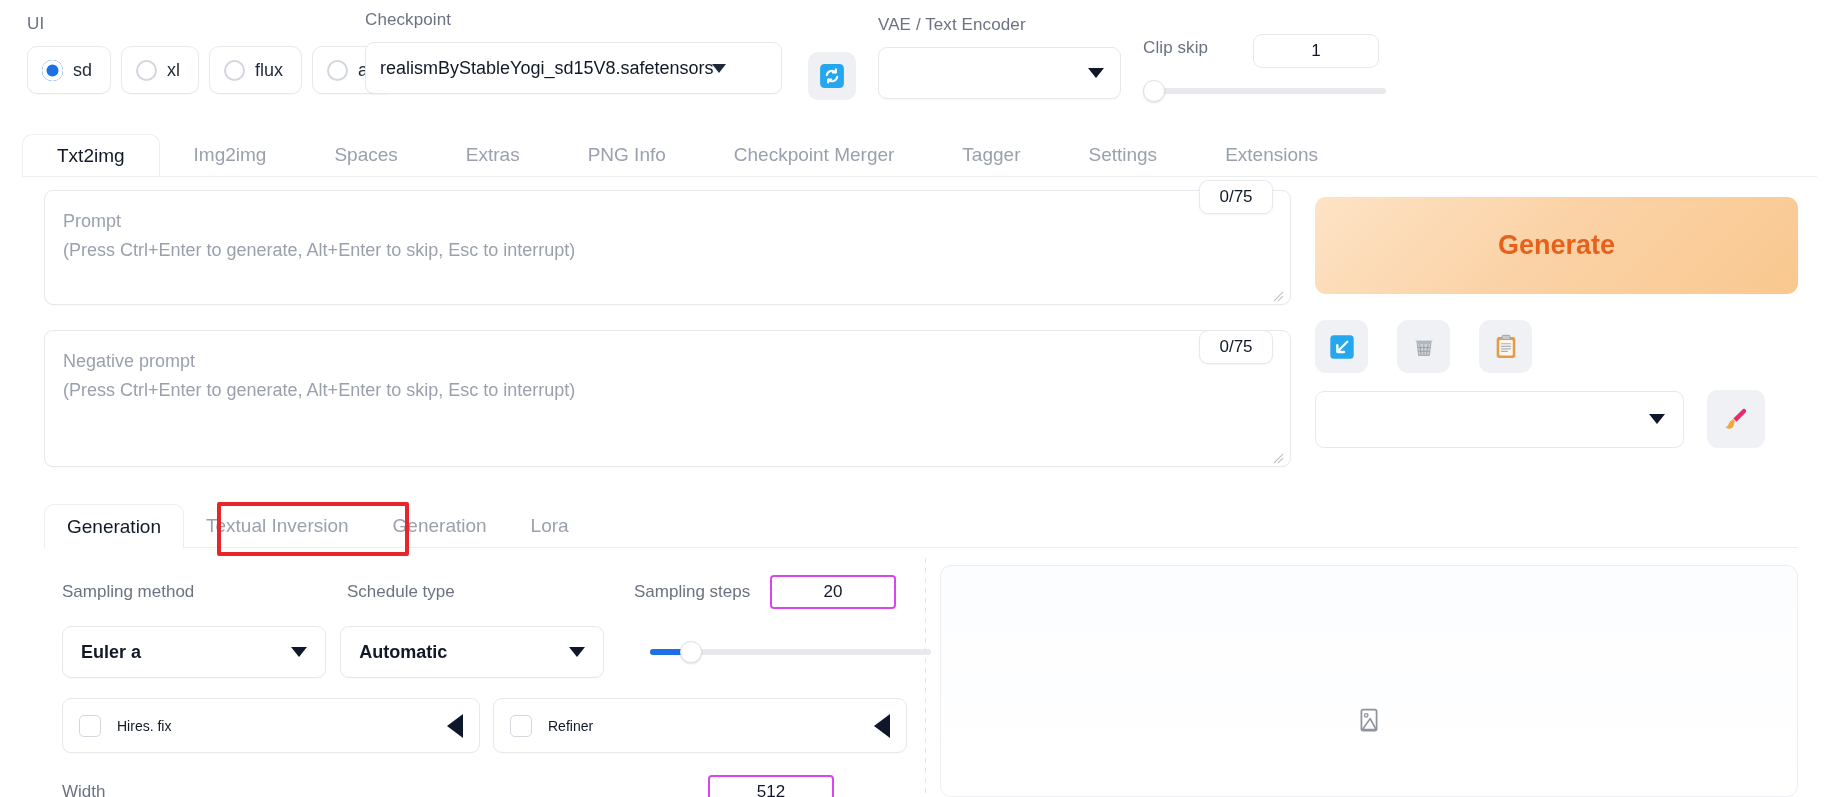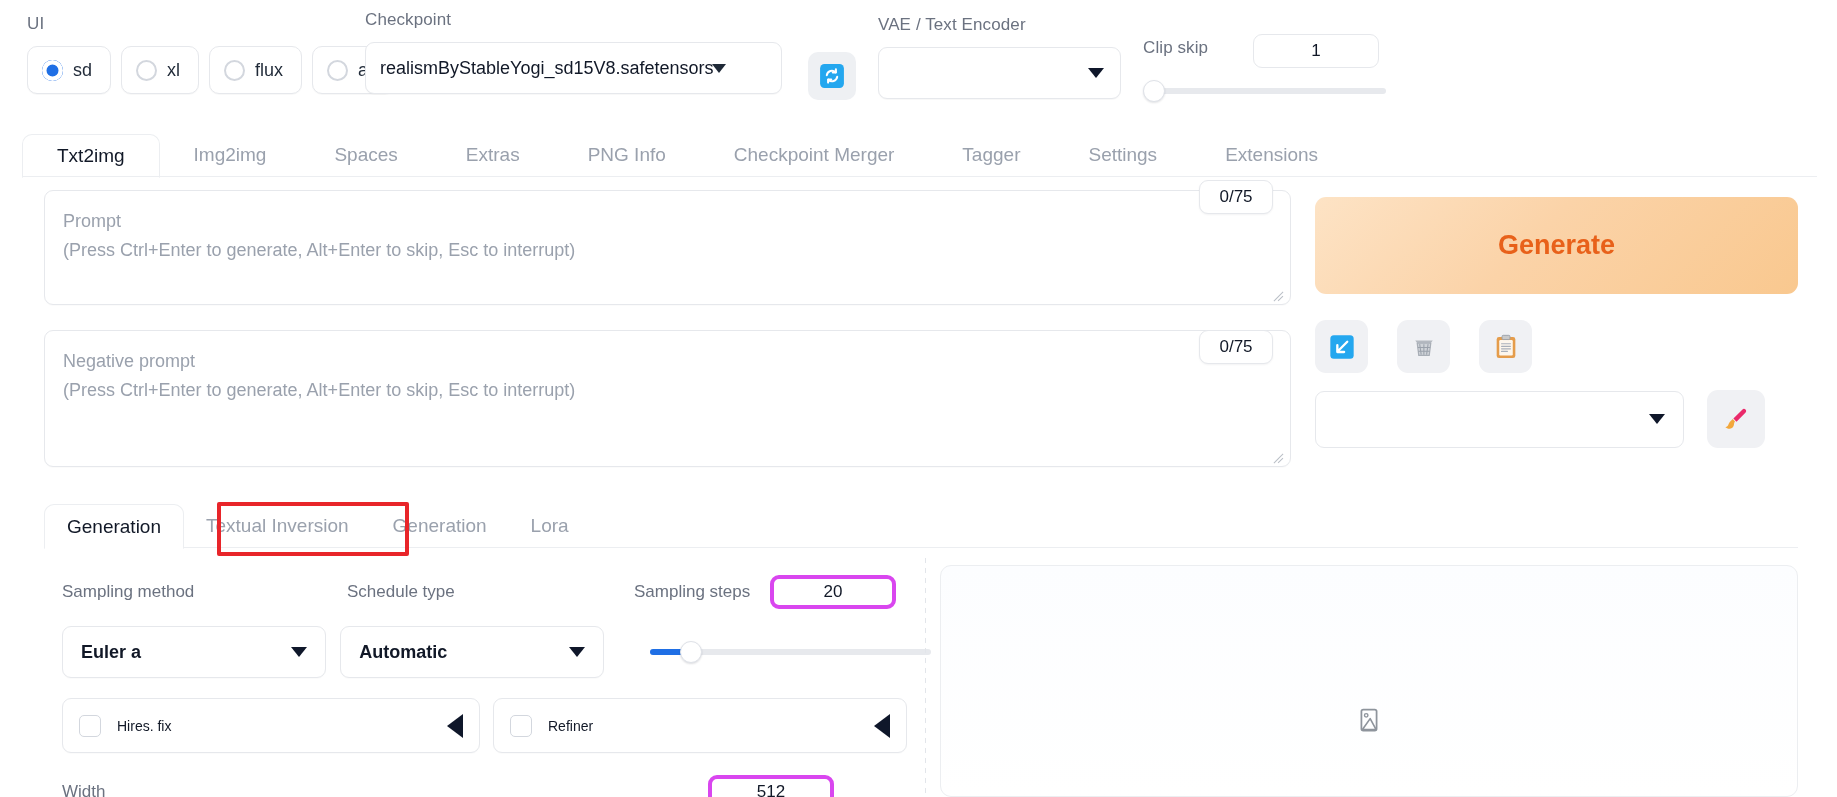--- a/index.html
+++ b/index.html
@@ -184,21 +184,21 @@
     display:flex; align-items:center; padding:0 16px; gap:16px;
     box-shadow:0 1px 1px rgba(16,24,40,.02);
   }
   .chk-sq { width:22px;height:22px;border:1.6px solid #d3d7de;border-radius:5px;background:#fff;flex:none; }
   .chk-label { font-size:14px; color:#111827; flex:1; }
   .caret-left {
     width:0;height:0;border-top:12px solid transparent;border-bottom:12px solid transparent;
     border-right:16px solid #0f172a;
   }
   .num-box {
-    width:126px; height:34px; border:4px solid #d946ef; border-radius:9px; background:#fff;
+    width:126px; height:34px; border:2px solid #d946ef; border-radius:4px; background:#fff;
     display:flex; align-items:center; justify-content:center; font-size:17px; color:#111827;
   }
   .steps-slider { position:relative; width:281px; height:22px; }
   .ss-track { position:absolute; left:0; top:8px; width:281px; height:6px; border-radius:3px; background:#e7e9ed; }
   .ss-fill  { position:absolute; left:0; top:8px; width:40px; height:6px; border-radius:3px; background:#1f6fe5; }
   .ss-knob  { position:absolute; left:30px; top:0; width:22px; height:22px; border-radius:50%;
               background:#fff; border:1px solid #dfe2e8; box-shadow:0 1px 2px rgba(16,24,40,.14); }
 
   .vdiv { position:absolute; left:925px; top:558px; width:1px; height:239px;
           background: repeating-linear-gradient(to bottom,#e2e5ea 0 5px,transparent 5px 10px); }

